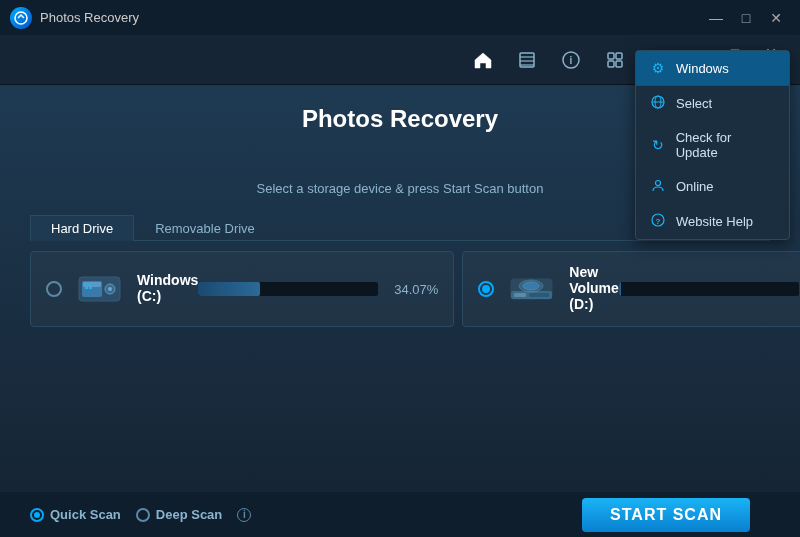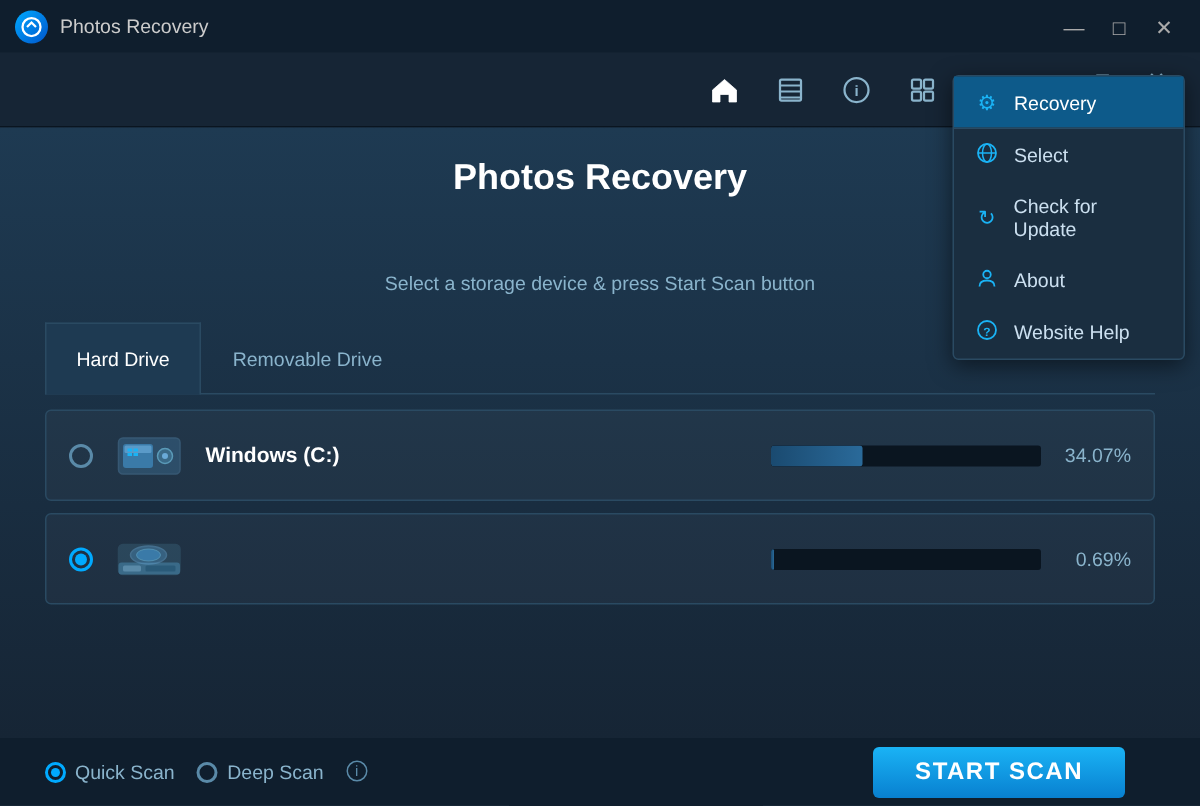--- a/index.html
+++ b/index.html
@@ -110,42 +110,41 @@
       margin-top: 48px;
     }
 
     
     .tab-bar {
       display: flex;
       border-bottom: 1px solid #2a4a62;
       margin-bottom: 10px;
     }
     .tab {
-      padding: 16px 20px;
+      padding: 5px 20px;
       color: #8ab4cc;
       font-size: 13px;
       cursor: pointer;
       border: 1px solid transparent;
       border-bottom: none;
       background: transparent;
       position: relative;
       bottom: -1px;
       text-align: center;
     }
     .tab.active {
       color: white;
       background: #1e3a52;
       border-color: #2a4a62;
       border-bottom-color: #1e3a52;
     }
 
     
     .drive-list {
       display: flex;
-      flex-direction: column;
       gap: 8px;
     }
     .drive-item {
       display: flex;
       align-items: center;
       padding: 12px 15px;
       background: rgba(255,255,255,0.03);
       border: 1px solid #2a4a62;
       border-radius: 4px;
       cursor: pointer;
@@ -226,22 +225,23 @@
     .bottom-bar {
       height: 45px;
       background: #0f1e2d;
       display: flex;
       align-items: center;
       padding: 0 30px;
       gap: 30px;
     }
     .scan-type-group {
       display: flex;
-      align-items: flex-start;
+      align-items: center;
       gap: 15px;
+      font-weight: bold;
     }
     .radio-label {
       display: flex;
       align-items: center;
       gap: 6px;
       color: #8ab4cc;
       font-size: 13px;
       cursor: pointer;
     }
     .radio-circle {
@@ -431,20 +431,21 @@
         <svg class="hdd-svg" viewBox="0 0 45 32" fill="none">
           <rect x="2" y="6" width="41" height="20" rx="3" fill="#5a9ab8" opacity="0.2" stroke="#5a9ab8" stroke-width="1"></rect>
           <rect x="2" y="18" width="41" height="8" rx="2" fill="#3a6a88"></rect>
           <rect x="5" y="20" width="12" height="4" rx="1" fill="#5a8aa8"></rect>
           <rect x="20" y="20" width="20" height="4" rx="1" fill="#2a5a78"></rect>
           <ellipse cx="22" cy="13" rx="12" ry="6" fill="#4a8ab8" opacity="0.4" stroke="#6aaad8" stroke-width="1"></ellipse>
           <ellipse cx="22" cy="13" rx="8" ry="4" fill="#3a7aa8" stroke="#5a9ab8" stroke-width="0.5"></ellipse>
         </svg>
       </div>
       <div class="drive-info">
+        <div class="drive-name">New Volume (D:)</div>
       </div>
       <div class="drive-progress-area">
         <div class="progress-bar-bg">
           <div class="progress-bar-fill" style="width:1%"></div>
         </div>
         <span class="drive-percent">0.69%</span>
       </div>
     </div>
   </div>
 </div>
@@ -460,21 +461,21 @@
       <span>Deep Scan</span>
     </label>
     <div class="info-icon-small">i</div>
   </div>
   <button class="start-scan-btn">START SCAN</button>
 </div>
 
 <div class="dropdown-menu">
   <div class="dropdown-item active">
     <span class="dropdown-icon">⚙</span>
-    <span>Recovery</span>
+    <span>Windows</span>
   </div>
   <div class="dropdown-divider"></div>
   <div class="dropdown-item">
     <span class="dropdown-icon">
       <svg width="14" height="14" viewBox="0 0 14 14" fill="none">
         <circle cx="7" cy="7" r="6" stroke="#1ab3f5" stroke-width="1.2"></circle>
         <ellipse cx="7" cy="7" rx="3" ry="6" stroke="#1ab3f5" stroke-width="1"></ellipse>
         <line x1="1" y1="7" x2="13" y2="7" stroke="#1ab3f5" stroke-width="1"></line>
       </svg>
     </span>
@@ -484,21 +485,21 @@
     <span class="dropdown-icon">↻</span>
     <span>Check for Update</span>
   </div>
   <div class="dropdown-item">
     <span class="dropdown-icon">
       <svg width="14" height="14" viewBox="0 0 14 14" fill="none">
         <circle cx="7" cy="5" r="2.5" stroke="#1ab3f5" stroke-width="1.2"></circle>
         <path d="M2 13c0-3 2-4 5-4s5 1 5 4" stroke="#1ab3f5" stroke-width="1.2"></path>
       </svg>
     </span>
-    <span>About</span>
+    <span>Online</span>
   </div>
   <div class="dropdown-item">
     <span class="dropdown-icon">
       <svg width="14" height="14" viewBox="0 0 14 14" fill="none">
         <circle cx="7" cy="7" r="6" stroke="#1ab3f5" stroke-width="1.2"></circle>
         <text x="7" y="11" text-anchor="middle" fill="#1ab3f5" font-size="8" font-weight="bold">?</text>
       </svg>
     </span>
     <span>Website Help</span>
   </div>

